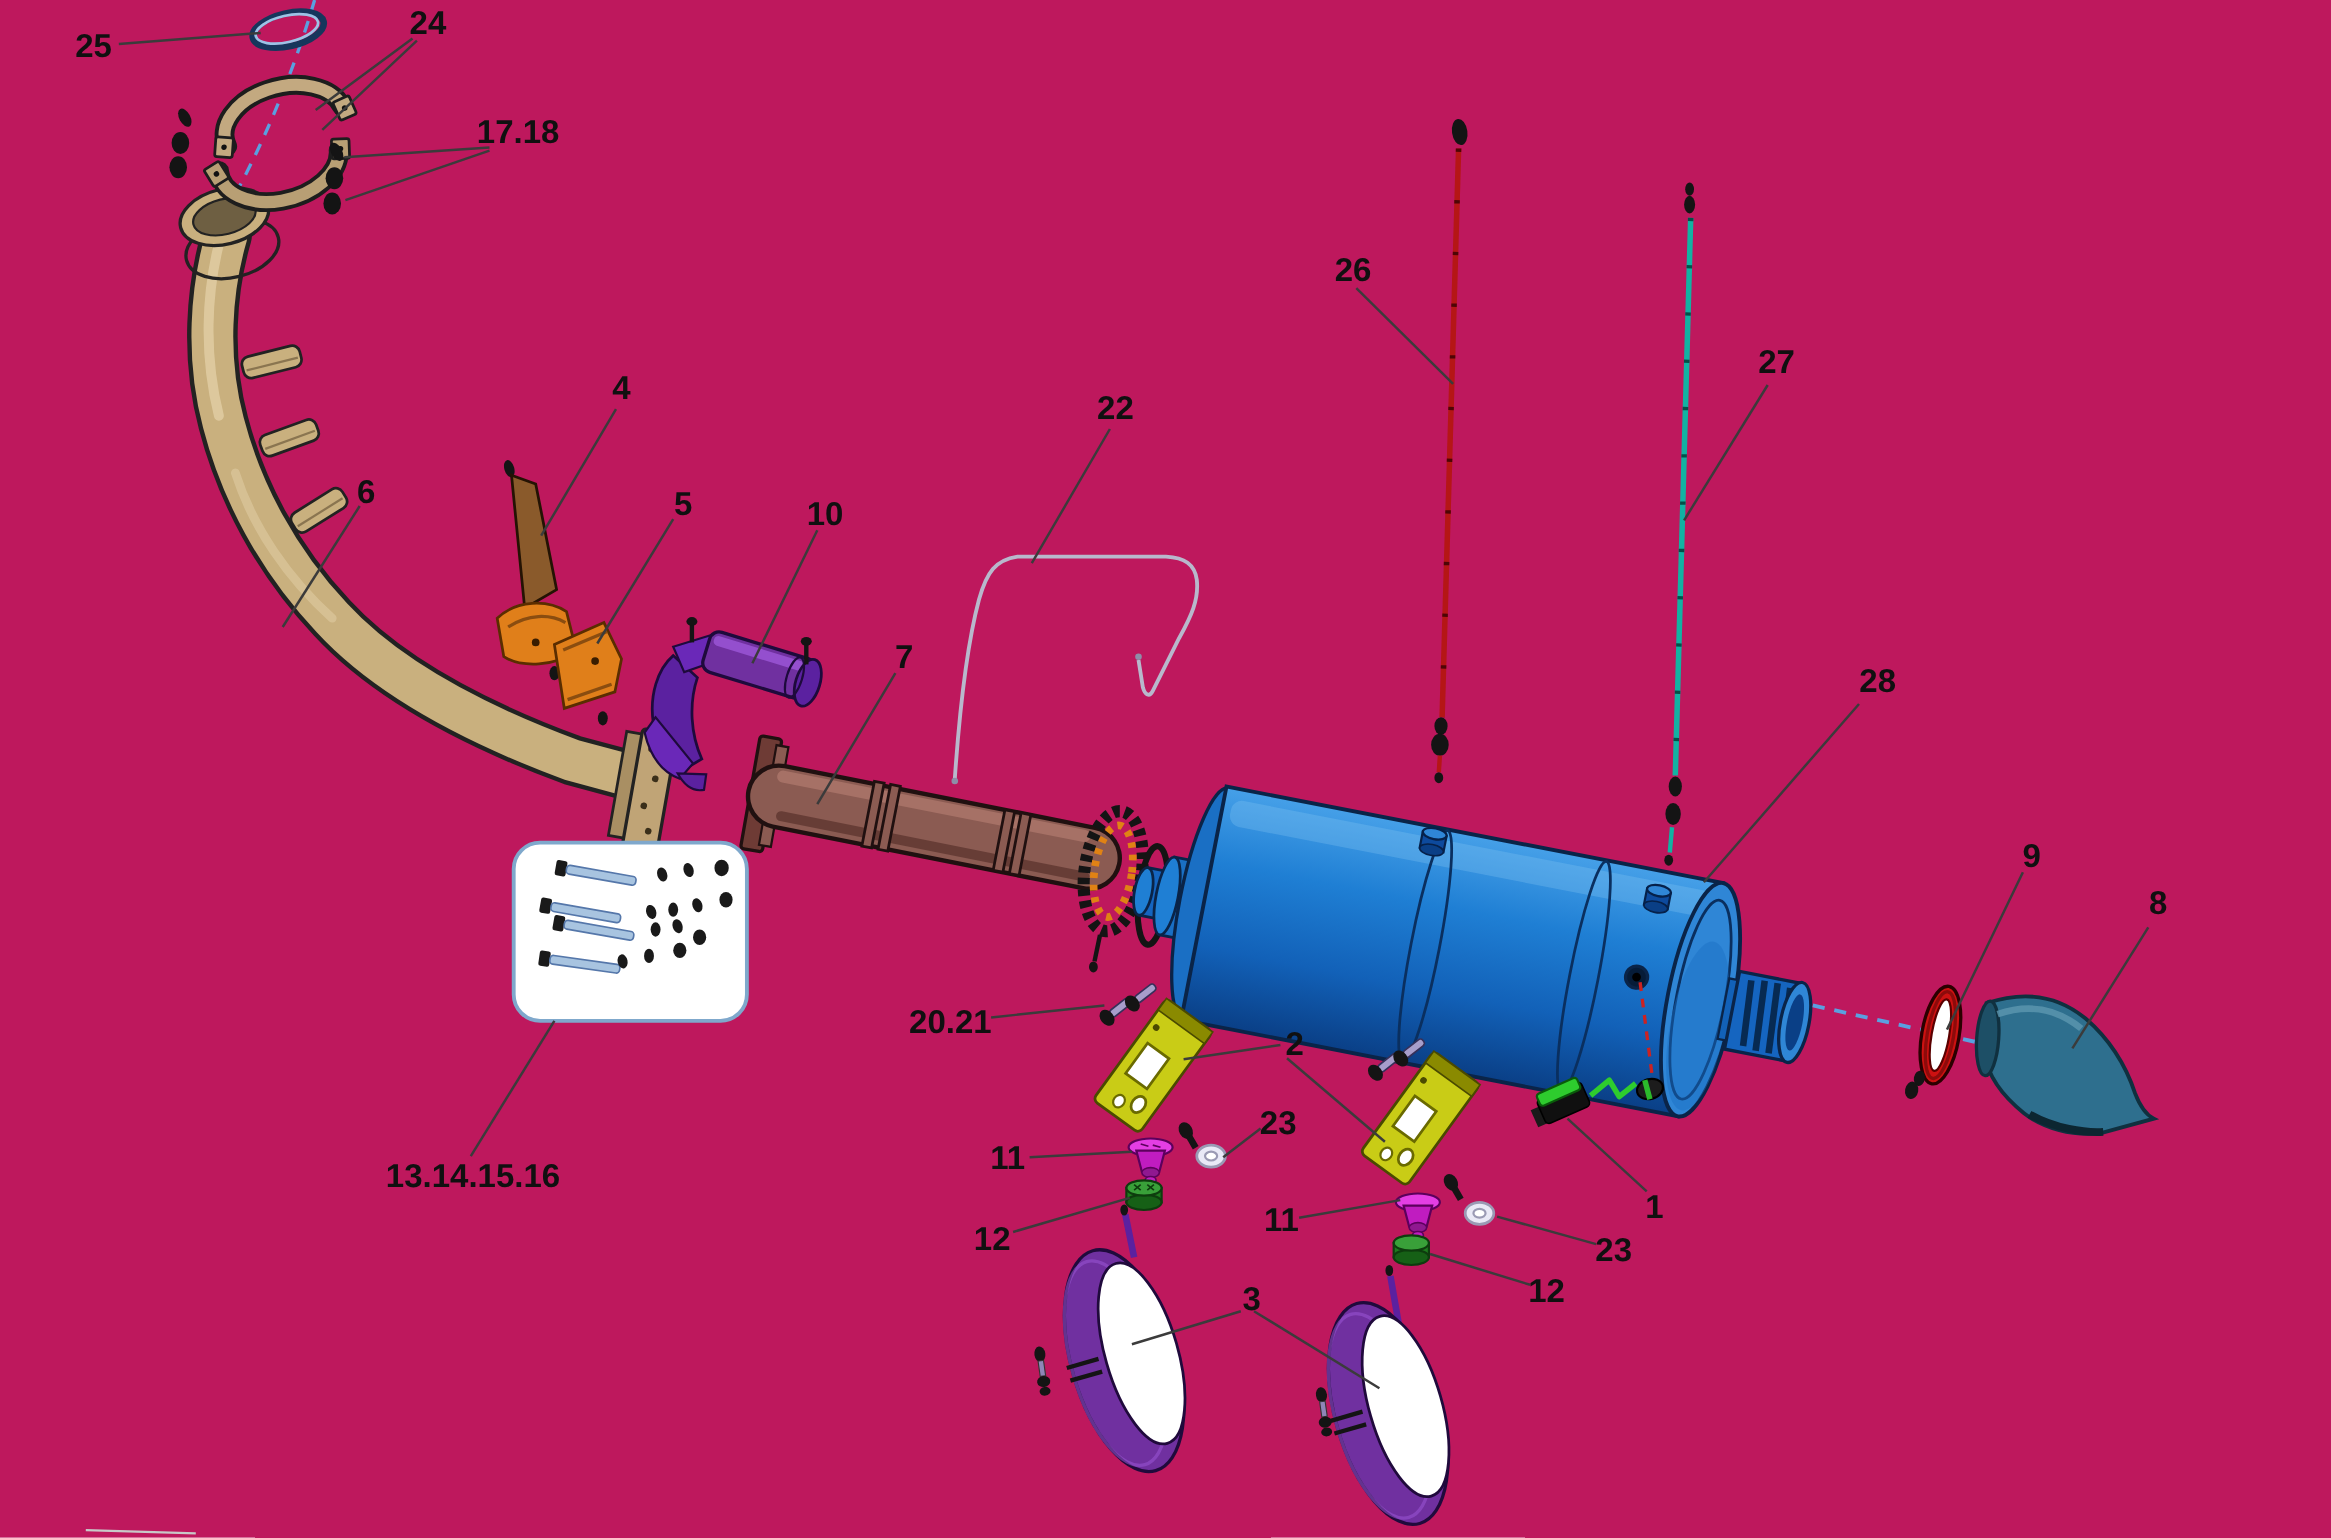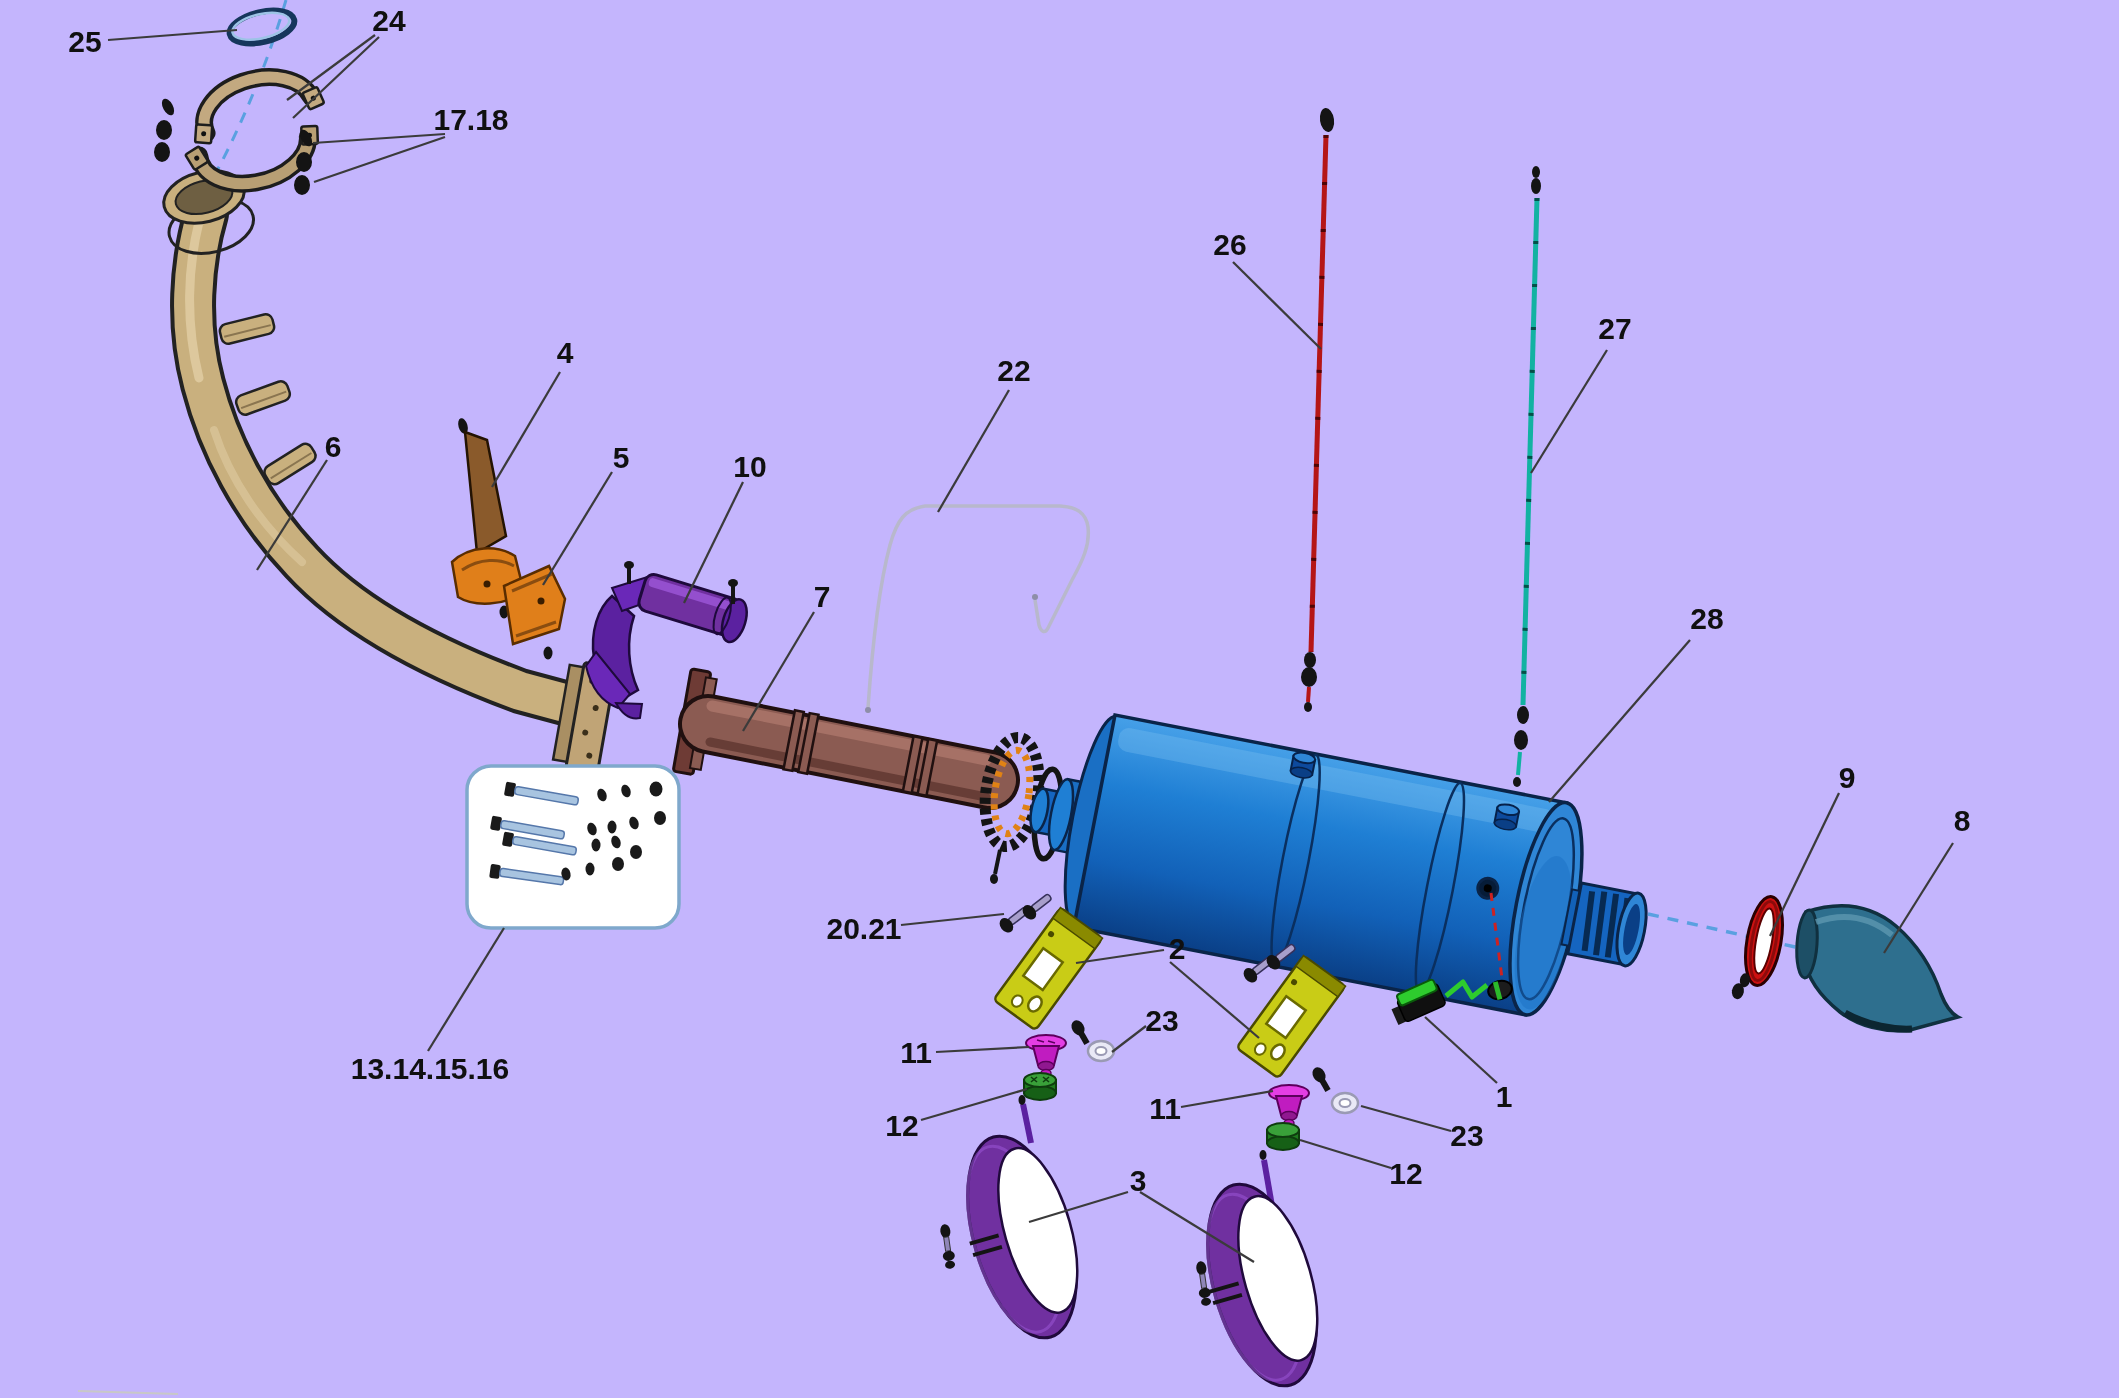--- a/index.html
+++ b/index.html
@@ -1,16 +1,16 @@
 <!DOCTYPE html>
 <html><head>
 <meta charset="utf-8">
 <style>
   html,body{margin:0;padding:0;background:#ffffff;}
-  .stage{position:relative;width:2119px;height:1398px;background:#c4b5fd;overflow:hidden;
+  .stage{position:relative;width:2119px;height:1398px;background:#be185d;overflow:hidden;
          font-family:"Liberation Sans", sans-serif;}
   svg{display:block}
   .callout{font-family:"Liberation Sans", sans-serif;font-weight:700;font-size:30px;fill:#101010;}
   .leader{stroke:#3b3b3b;stroke-width:2.25;fill:none;}
 </style>
 </head>
 <body>
 
 <div class="stage">
 <svg width="2119" height="1398" viewBox="0 0 2119 1398">

